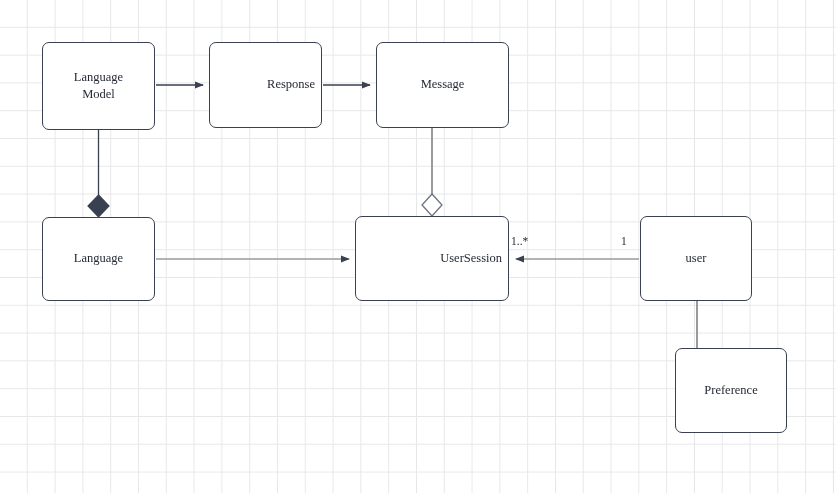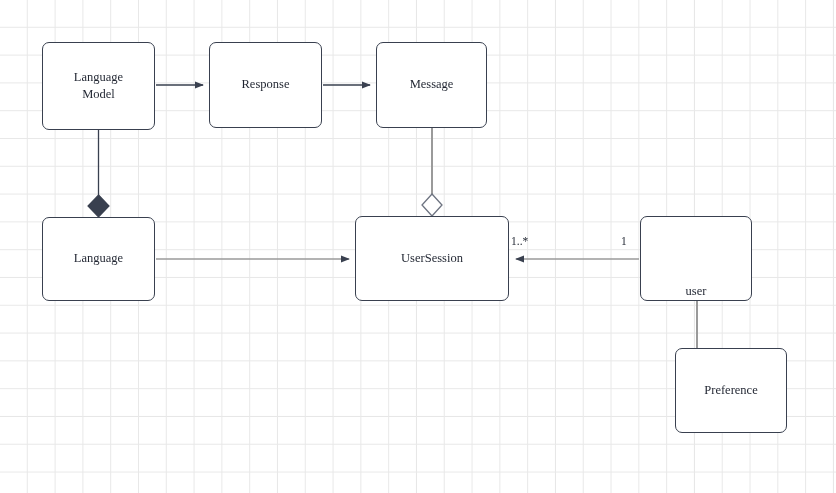--- a/index.html
+++ b/index.html
@@ -108,37 +108,37 @@
     <g>
       <line x1="697" y1="301" x2="697" y2="349" stroke="#9a9a9a" stroke-width="2"></line>
     </g>
   </svg>
 
   <div class="node" style="left:42px; top:42px; width:113px; height:88px;">
     <span class="node-label">Language
 Model</span>
   </div>
 
-  <div class="node" style="left:209px; top:42px; width:113px; height:86px;">
+  <div class="node" style="left:209px; top:42px; width:113px; height:86px;justify-content:flex-end;">
     <span class="node-label">Response</span>
   </div>
 
-  <div class="node" style="left:376px; top:42px; width:111px; height:86px;">
+  <div class="node" style="left:376px; top:42px; width:133px; height:86px;">
     <span class="node-label">Message</span>
   </div>
 
   <div class="node" style="left:42px; top:217px; width:113px; height:84px;">
     <span class="node-label">Language</span>
   </div>
 
-  <div class="node" style="left:355px; top:216px; width:154px; height:85px;">
+  <div class="node" style="left:355px; top:216px; width:154px; height:85px;justify-content:flex-end;">
     <span class="node-label">UserSession</span>
   </div>
 
-  <div class="node" style="left:640px; top:216px; width:112px; height:85px;align-items:flex-end;">
+  <div class="node" style="left:640px; top:216px; width:112px; height:85px;">
     <span class="node-label">user</span>
   </div>
 
   <div class="node" style="left:647px; top:348px; width:112px; height:85px;margin-left:28px;">
     <span class="node-label">Preference</span>
   </div>
 
   <span class="mult" style="left:511px; top:235px;">1..*</span>
 
   <span class="mult" style="left:621px; top:235px;">1</span>

